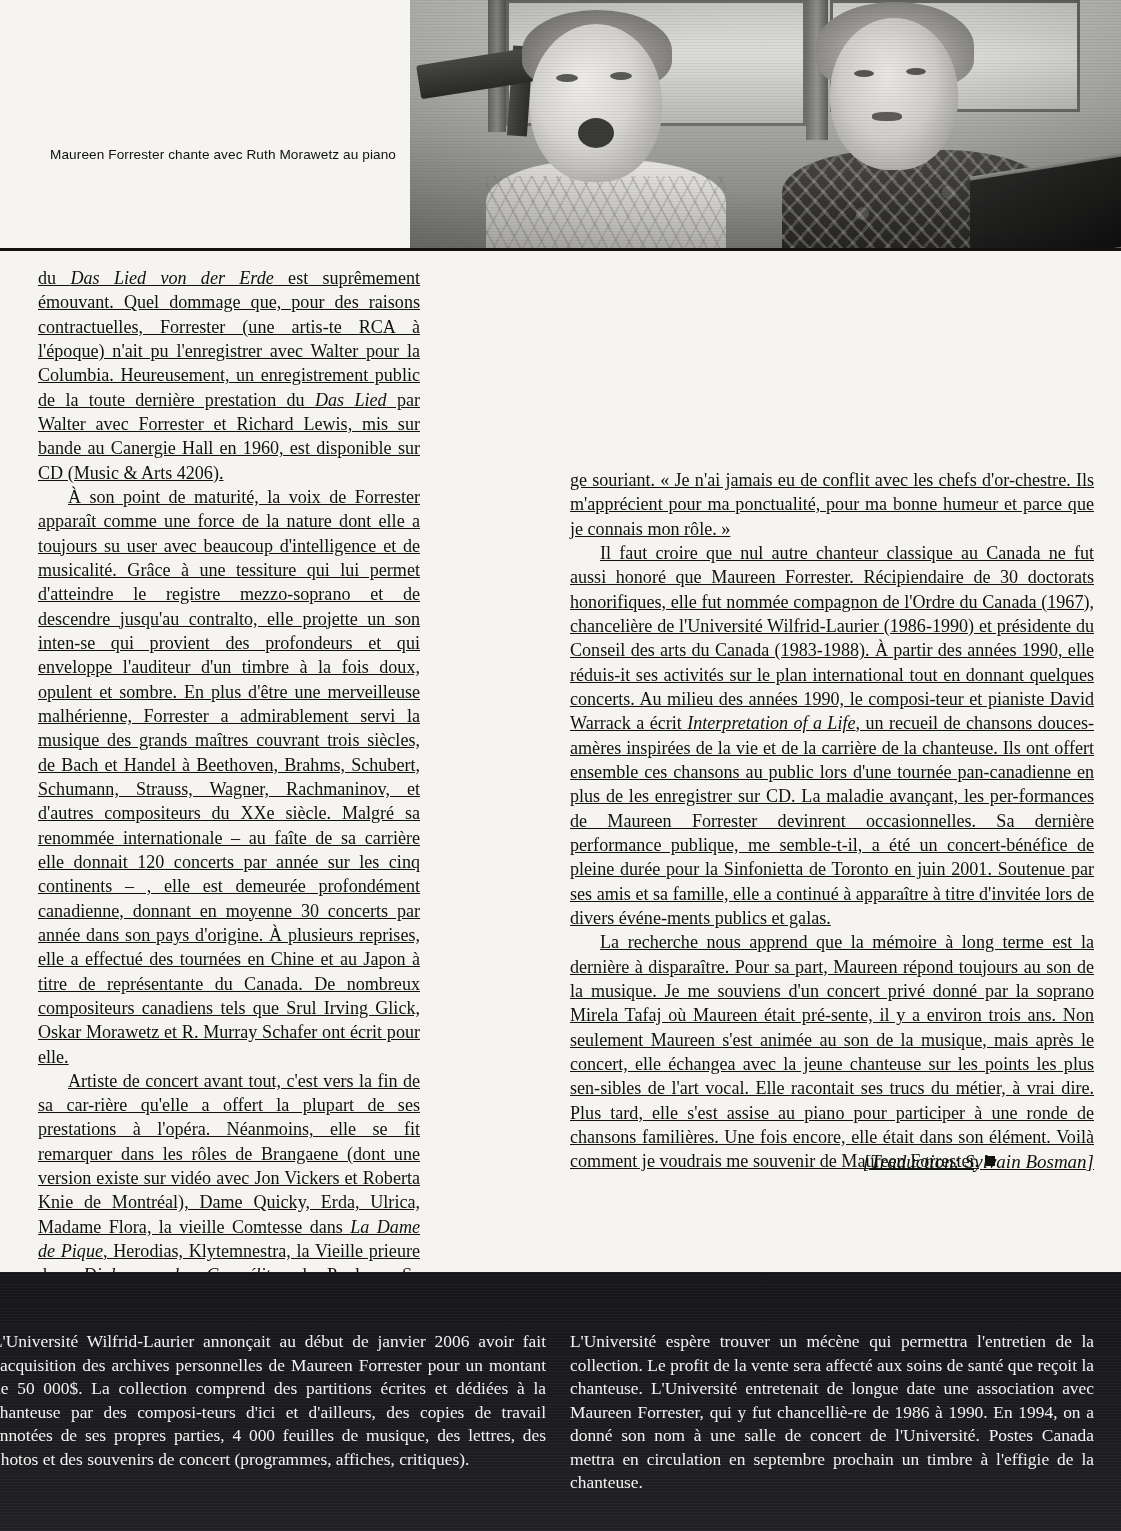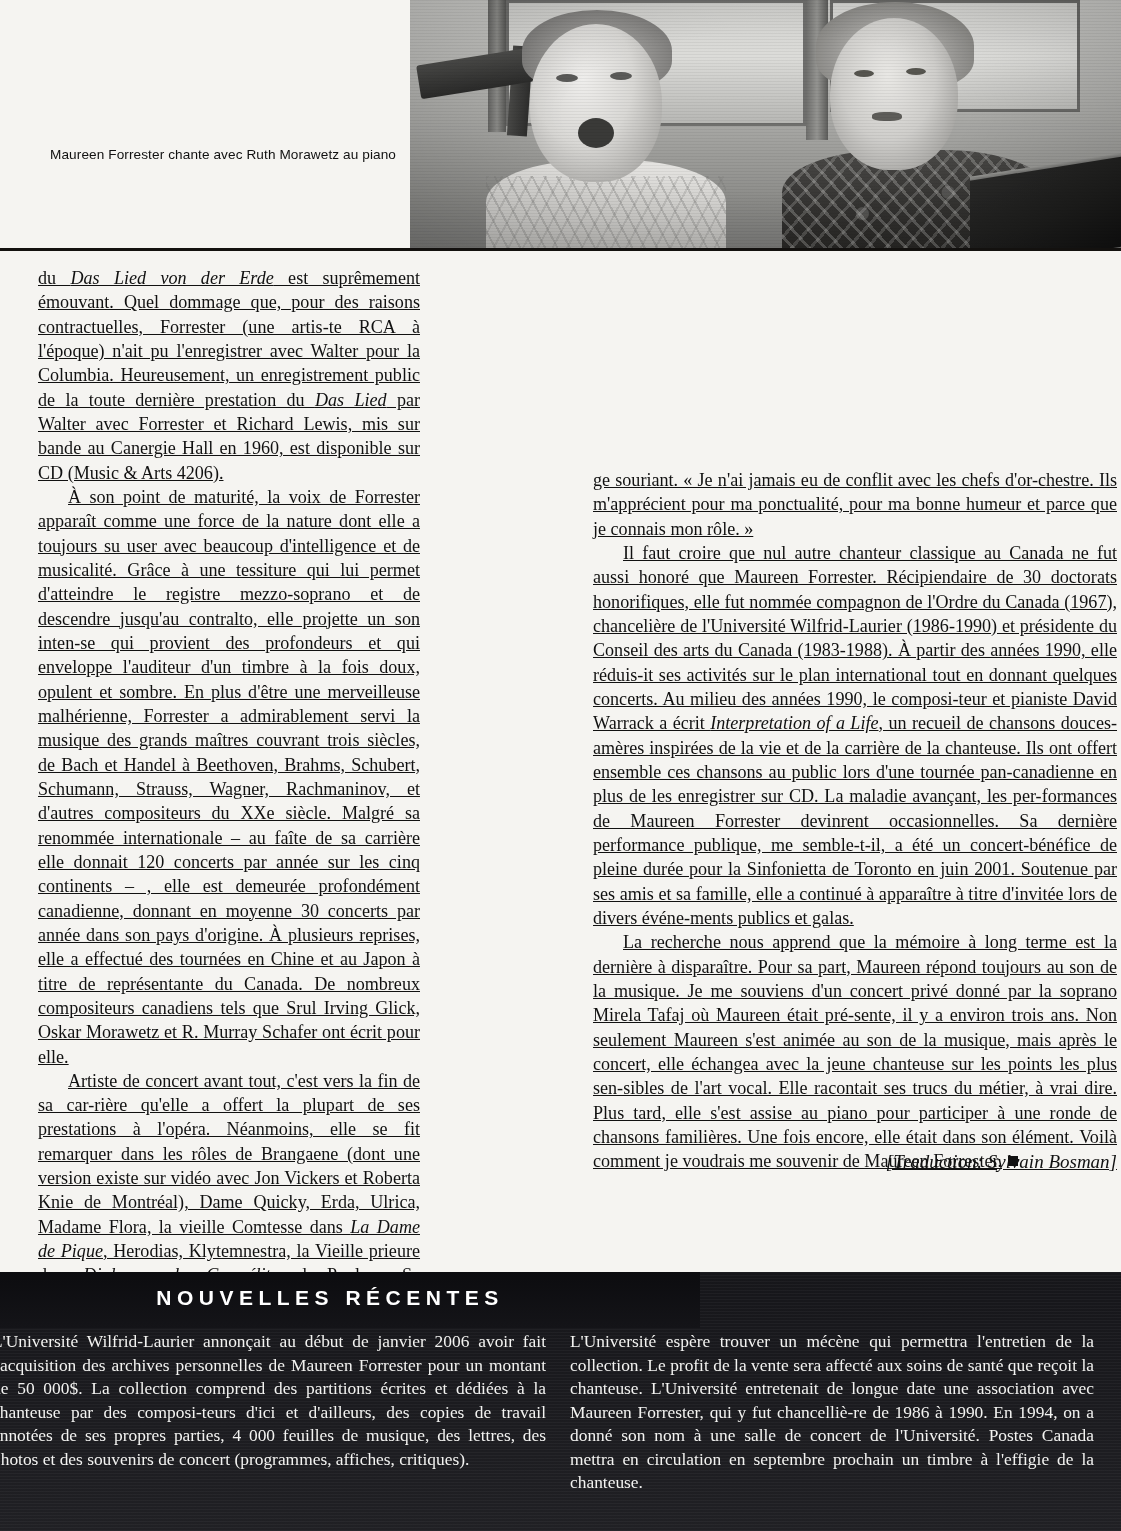--- a/index.html
+++ b/index.html
@@ -176,21 +176,21 @@
     top: 266px;
     font-size: 18.1px;
     line-height: 1.345;
     color: #111111;
     text-align: justify;
     text-justify: inter-word;
     hyphens: manual;
     text-decoration: underline;
   }
   .col-left  { left: 38px;  width: 382px; }
-  .col-right { left: 570px; width: 524px; top: 468px; margin-left: 23px; }
+  .col-right { left: 570px; width: 524px; top: 468px; }
 
   .col p { margin: 0; }
   .col p.indent { text-indent: 30px; }
   .col i { font-style: italic; }
 
   .endmark {
     display: inline-block;
     width: 10px;
     height: 10px;
     background: #111;
@@ -304,23 +304,20 @@
     </div>
 
   <div class="col col-right">
   <p><span>ge souriant. « Je n'ai jamais eu de conflit avec les chefs d'or-chestre. Ils m'apprécient pour ma ponctualité, pour ma bonne humeur et parce que je connais mon rôle. »</span></p>
       <p class="indent"><span>Il faut croire que nul autre chanteur classique au Canada ne fut aussi honoré que Maureen Forrester. Récipiendaire de 30 doctorats honorifiques, elle fut nommée compagnon de l'Ordre du Canada (1967),    chancelière de l'Université Wilfrid-Laurier (1986-1990) et présidente du Conseil des arts du Canada (1983-1988). À partir des années 1990, elle réduis-it  ses activités sur le plan international tout en donnant quelques concerts. Au milieu des années 1990, le composi-teur et pianiste David Warrack a écrit </span><i>Interpretation of a Life</i><span>, un recueil de chansons douces-amères inspirées de la vie et de la carrière de la chanteuse. Ils ont offert ensemble ces chansons au public lors d'une tournée pan-canadienne en plus de les enregistrer sur CD. La maladie avançant, les per-formances de Maureen Forrester devinrent occasionnelles. Sa dernière performance publique, me semble-t-il, a été un concert-bénéfice de pleine durée pour la Sinfonietta de Toronto en juin 2001. Soutenue par ses amis et sa famille, elle a continué à apparaître à titre d'invitée lors de divers événe-ments publics et galas.</span></p>
       <p class="indent"><span>La recherche nous apprend que la mémoire à long terme est la dernière à disparaître. Pour sa part, Maureen répond toujours au son de la musique. Je me souviens d'un concert privé donné par la soprano Mirela Tafaj où Maureen était pré-sente, il y a environ trois ans. Non seulement Maureen s'est animée au son de la musique, mais après le concert, elle échangea avec la jeune chanteuse sur les points les plus sen-sibles de l'art vocal. Elle racontait ses trucs du métier, à vrai dire. Plus tard, elle s'est assise au piano pour participer à une ronde de chansons familières. Une fois encore, elle était dans son élément. Voilà comment je voudrais me souvenir de Maureen Forrester.</span><span class="endmark"></span></p>
       <span class="translation">[Traduction: Sylvain Bosman]</span>
     </div>
 
   <div class="news">
-    <div class="news-banner">
-      <div class="news-banner-label">NOUVELLES RÉCENTES</div>
-    </div>
     <div class="news-cols">
       <div class="news-col news-col-left">
         <p>L'Université Wilfrid-Laurier annonçait au début de janvier 2006 avoir fait l'acquisition des archives personnelles de Maureen Forrester pour un montant de 50 000$. La collection comprend des partitions écrites et dédiées à la chanteuse par des composi-teurs d'ici et d'ailleurs, des copies de travail annotées de ses propres parties, 4 000 feuilles de musique, des lettres, des photos et des souvenirs de concert (programmes, affiches, critiques).</p>
       </div>
       <div class="news-col news-col-right">
         <p>L'Université espère trouver un mécène qui permettra l'entretien de la collection. Le profit de la vente sera affecté aux soins de santé que reçoit la chanteuse. L'Université entretenait de longue date une association avec Maureen Forrester, qui y fut chancelliè-re de 1986 à 1990. En 1994, on a donné son nom à une salle de concert de l'Université. Postes Canada mettra en circulation en septembre prochain un timbre à l'effigie de la chanteuse.</p>
       </div>
     </div>
 
   </div>

